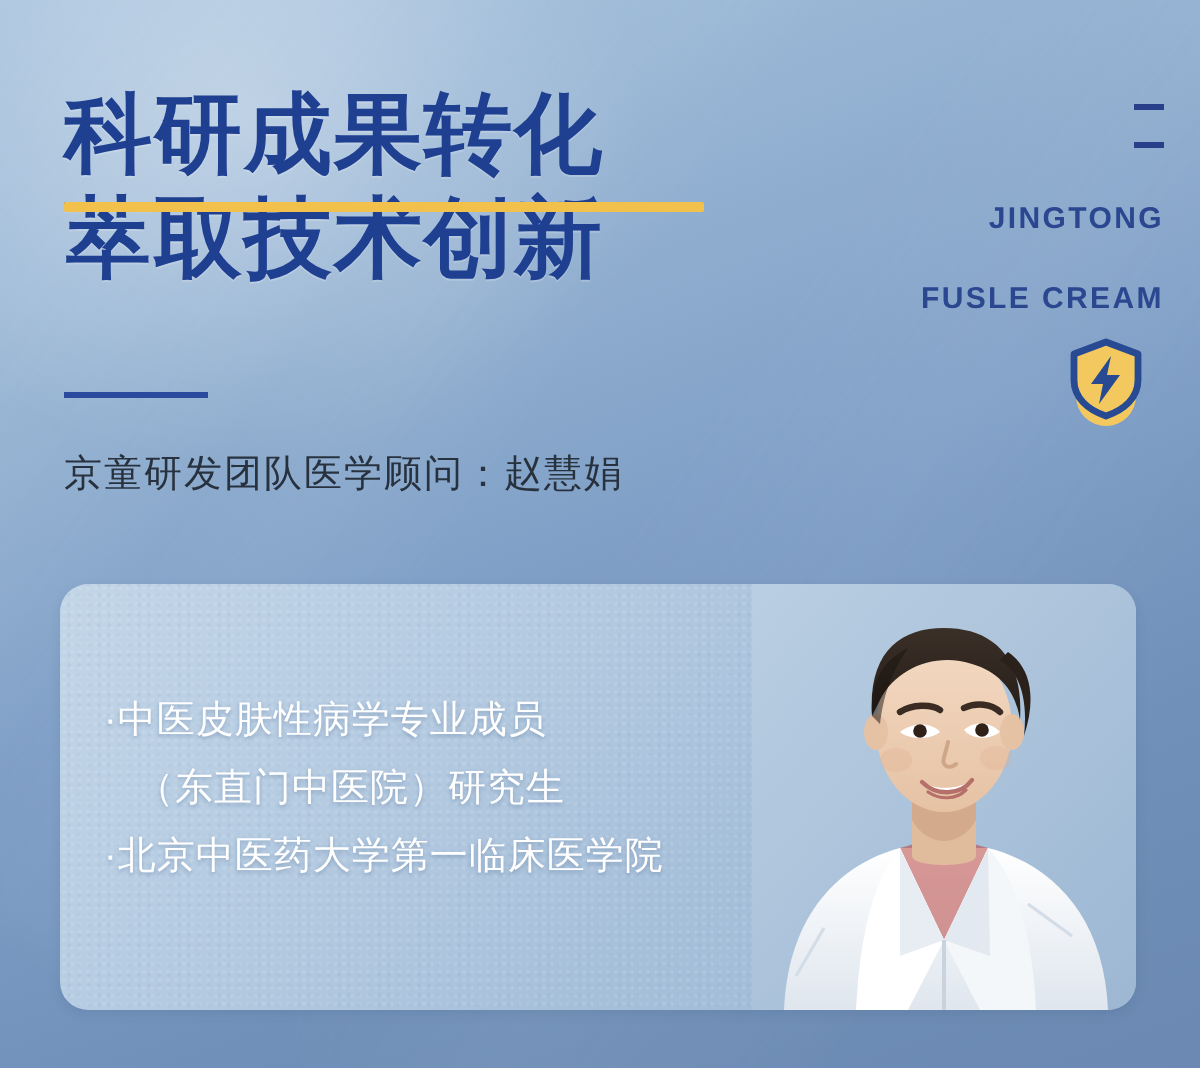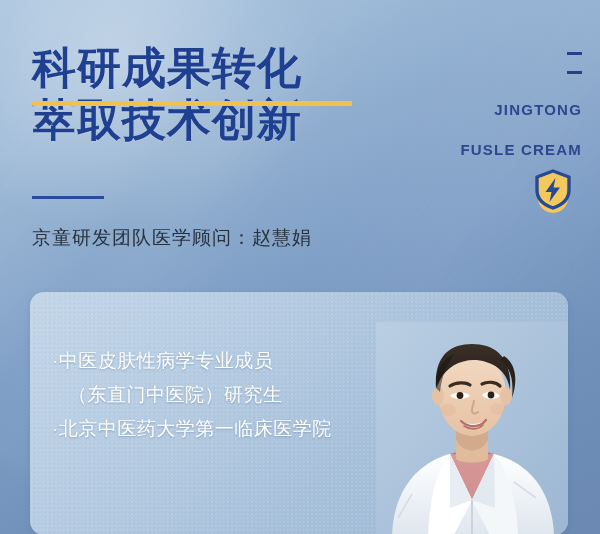--- a/index.html
+++ b/index.html
@@ -114,21 +114,21 @@
     width: 46px;
     height: 48px;
   }
 
   
   .card {
     position: absolute;
     left: 30px;
     top: 292px;
     width: 538px;
-    height: 243px;
+    height: 213px;
     border-radius: 14px;
     overflow: hidden;
     background: linear-gradient(135deg, #c3d6e8 0%, #b6cce2 30%, #a7c0da 62%, #9bb6d2 100%);
     box-shadow: 0 2px 6px rgba(30,50,80,0.10);
   }
   .card-noise {
     position: absolute; inset: 0;
     background-image:
       radial-gradient(rgba(255,255,255,0.10) 1px, transparent 1px),
       radial-gradient(rgba(120,150,185,0.10) 1px, transparent 1px);

